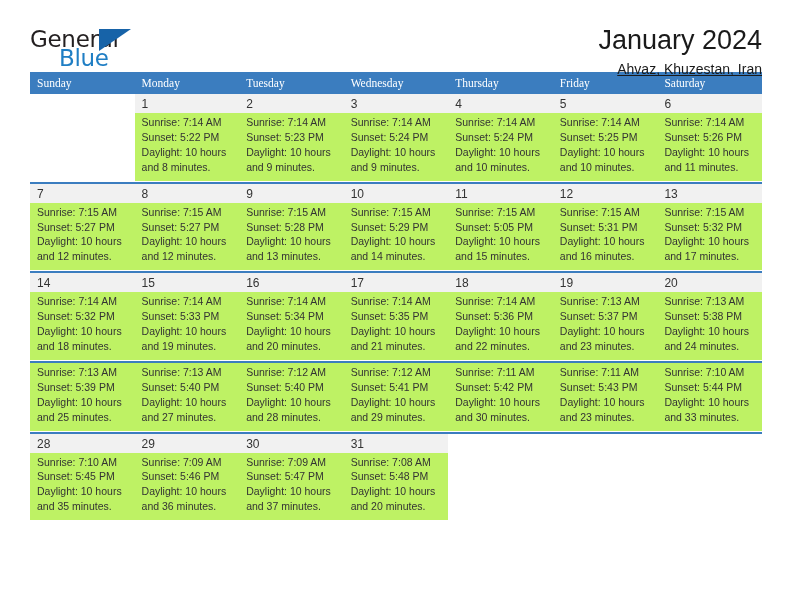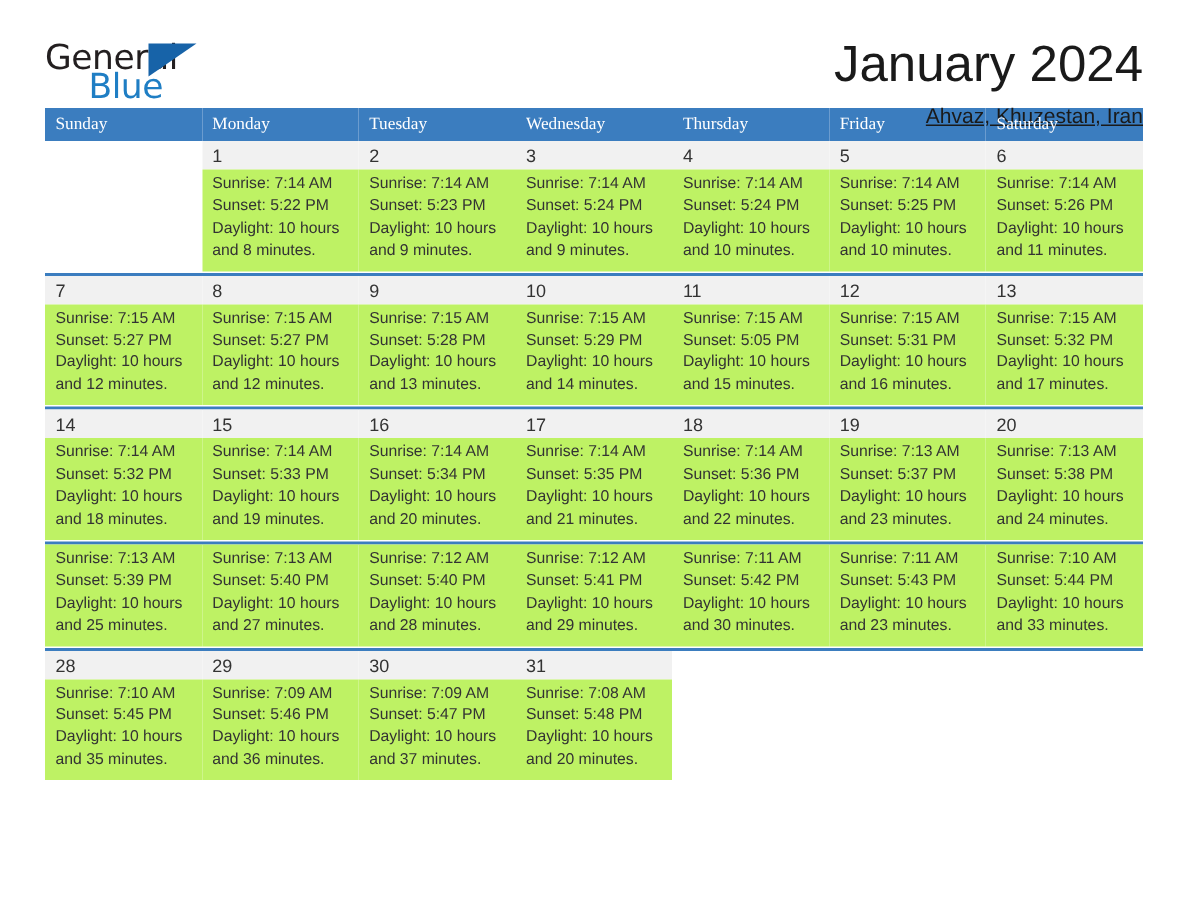--- a/index.html
+++ b/index.html
@@ -63,21 +63,21 @@
     height: 0;
     border-left: 32px solid #1763a8;
     border-bottom: 22px solid transparent;
   }
   .title-block {
     text-align: right;
     flex: 0 0 auto;
     padding-top: 0px;
   }
   .cal-title {
-    font-size: 34px;
+    font-size: 27px;
     color: #1a1a1a;
     line-height: 1.05;
     white-space: nowrap;
   }
   .cal-subtitle {
     font-size: 14px;
     color: #1a1a1a;
     margin-top: 7px;
     white-space: nowrap;
     text-decoration: underline;

